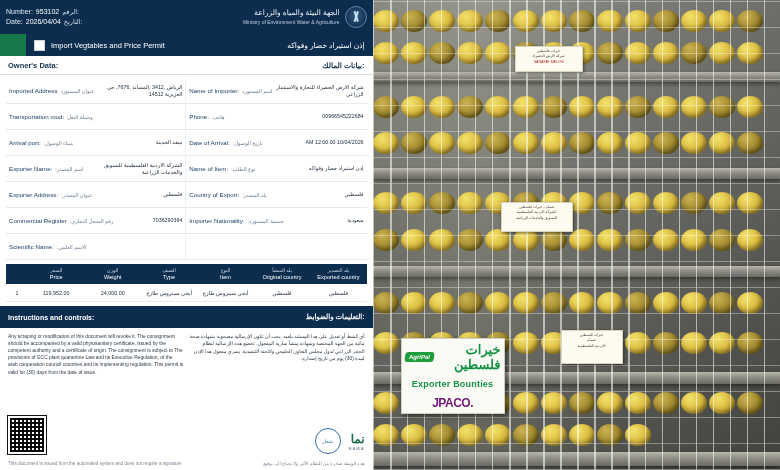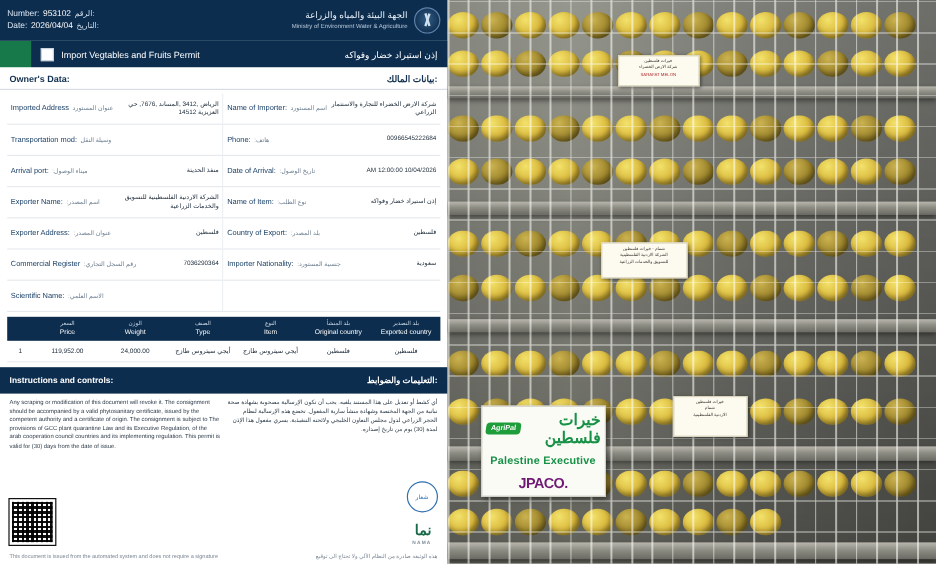--- a/index.html
+++ b/index.html
@@ -214,21 +214,21 @@
   }
   .qr {
     width: 38px; height: 38px;
     background:
       repeating-linear-gradient(90deg, #111 0 2px, #fff 2px 4px),
       repeating-linear-gradient(0deg, #111 0 2px, #fff 2px 4px);
     background-blend-mode: multiply;
     border: 2px solid #fff;
     outline: 1px solid #111;
   }
-  .logos { display: flex; align-items: center; gap: 8px; flex-direction: column; }
+  .logos { display: flex; align-items: center; gap: 8px; }
   .logo-circle {
     width: 26px; height: 26px; border-radius: 50%;
     border: 1.5px solid #2f6fae;
     display: flex; align-items: center; justify-content: center;
     color: #2f6fae; font-size: 5px; text-align: center;
   }
   .logo-word {
     color: #1b6b4a;
     font-size: 12px;
     font-weight: bold;
@@ -348,21 +348,21 @@
         </div>
         <div class="emblem"></div>
       </div>
     </div>
 
     <div class="title-strip">
       <div class="ts-left"></div>
       <div class="ts-mid">
         <div class="ts-mid-inner">
           <span class="ts-check"></span>
-          <span>Import Vegtables and Fruits Permit</span>
+          <span>Import Vegtables and Price Permit</span>
         </div>
         <span>إذن استيراد خضار وفواكه</span>
       </div>
     </div>
 
     <div class="owner-band">
       <span>Owner's Data:</span>
       <span>بيانات المالك:</span>
     </div>
 
@@ -699,18 +699,18 @@
       <div>خيرات فلسطين</div>
       <div>شمام</div>
       <div>الاردنية الفلسطينية</div>
     </div>
 
     <div class="label-card" style="left:28px; top:338px;">
       <div class="lc-top">
         <span class="agri-badge">AgriPal</span>
         <span class="lc-ar">خيرات فلسطين</span>
       </div>
-      <div class="lc-en">Palestine Executive</div>
+      <div class="lc-en">Exporter Bounties</div>
       <div class="lc-brand">JPACO.</div>
     </div>
   </div>
 
 </div>
 
 </body></html>

